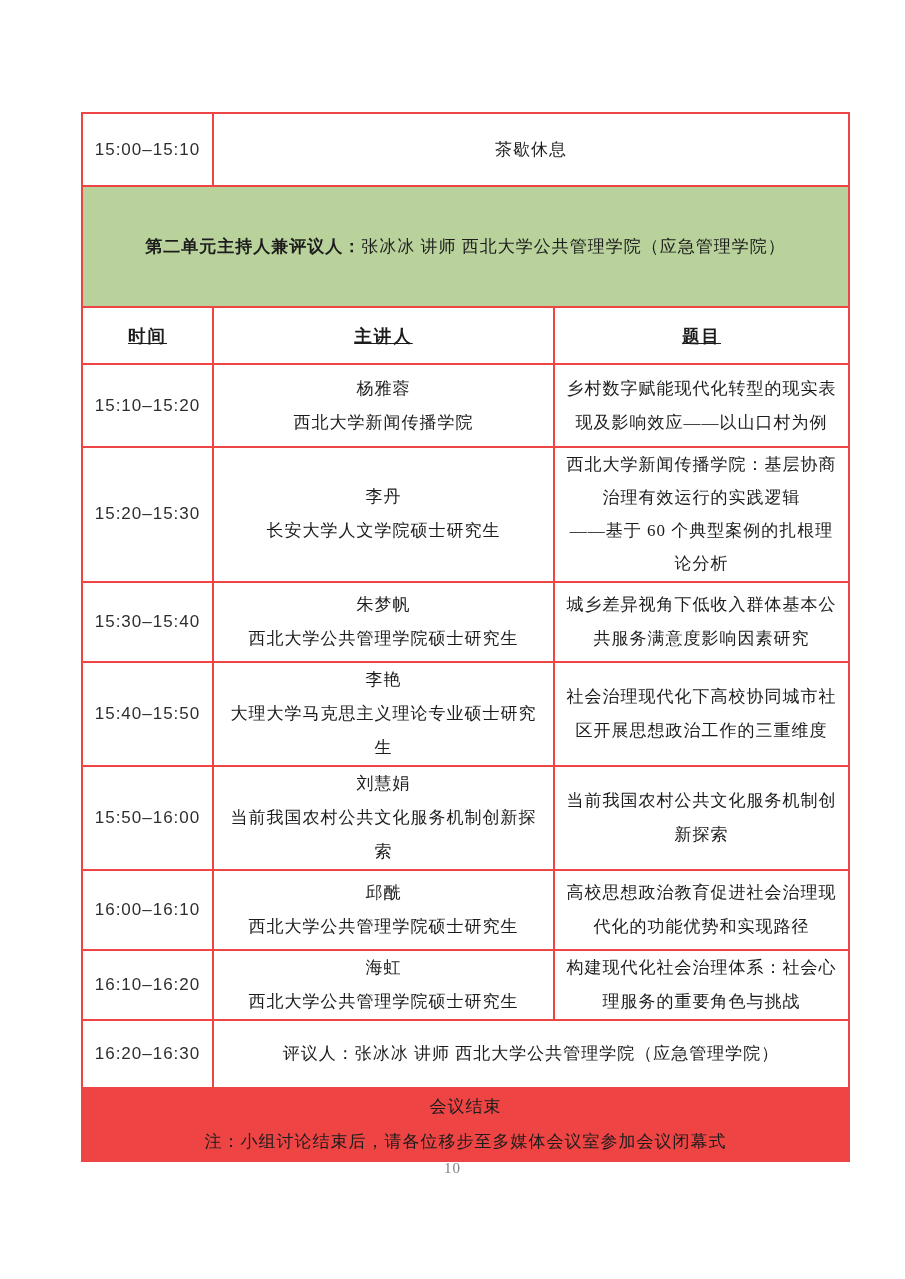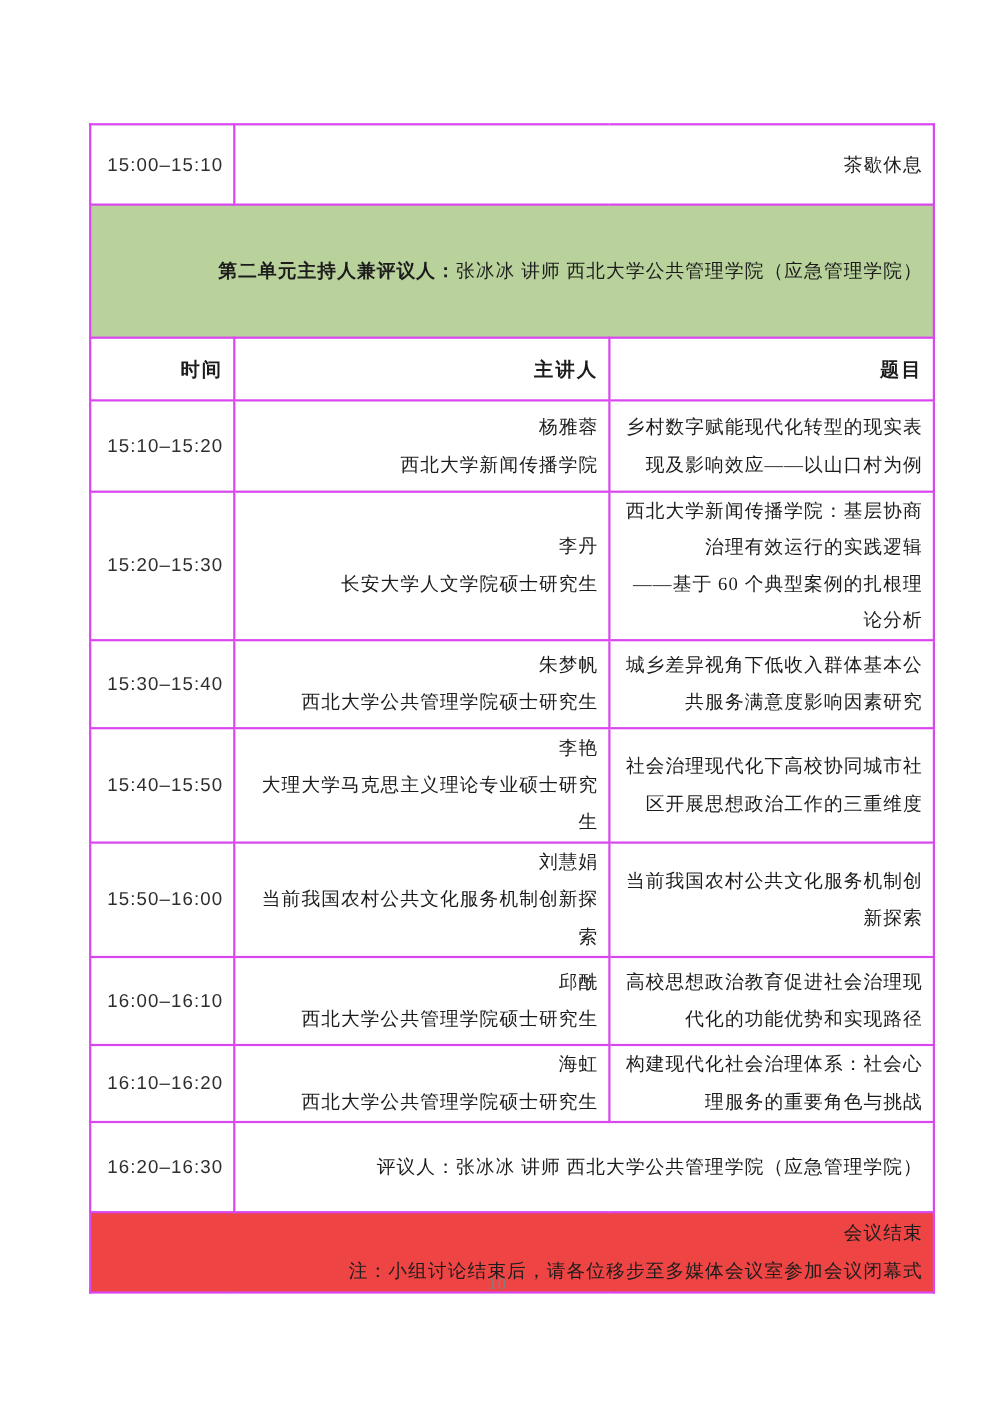--- a/index.html
+++ b/index.html
@@ -7,45 +7,45 @@
     width:905px; height:1279px; position:relative;
     background:#ffffff; overflow:hidden;
     font-family:"Liberation Serif", serif;
     color:#1c1c1c;
   }
   table.schedule {
     position:absolute; left:81px; top:112px;
     width:767px; border-collapse:collapse; table-layout:fixed;
   }
   .schedule td, .schedule th {
-    border:2px solid #d946ef;
-    text-align:right; vertical-align:middle;
+    border:2px solid #ef4444;
+    text-align:center; vertical-align:middle;
     font-size:17px; letter-spacing:1px;
     padding:0 9px;
     font-weight:normal;
   }
   col.c1 { width:131px; }
   col.c2 { width:341px; }
   col.c3 { width:295px; }
 
   .time-cell {
     font-family:"Liberation Sans", sans-serif;
     letter-spacing:0.5px; color:#2e2e2e; font-size:17px;
   }
   tr.r-break    { height:73px; }
   tr.r-banner   { height:121px; }
-  tr.r-header   { height:57px; }
+  tr.r-header   { height:57px;text-decoration:underline; }
   tr.r0 { height:83px; }
   tr.r1 { height:122px; }
   tr.r2 { height:80px; }
   tr.r3 { height:97px; }
   tr.r4 { height:95px; }
   tr.r5 { height:80px; }
   tr.r6 { height:64px; }
-  tr.r-closing  { height:82px;padding-left:16px; }
+  tr.r-closing  { height:68px;padding-left:16px; }
   tr.r-footer   { height:72px; }
 
   .banner-cell {
     background:#b9d29b;
     font-size:17.5px; line-height:1.6;
   }
   .banner-cell .lead { font-weight:bold; letter-spacing:1px; }
   .r-header th { font-weight:bold; font-size:17.5px; letter-spacing:2px; }
 
   .speaker-cell { line-height:2.0; padding:6px 16px; }

